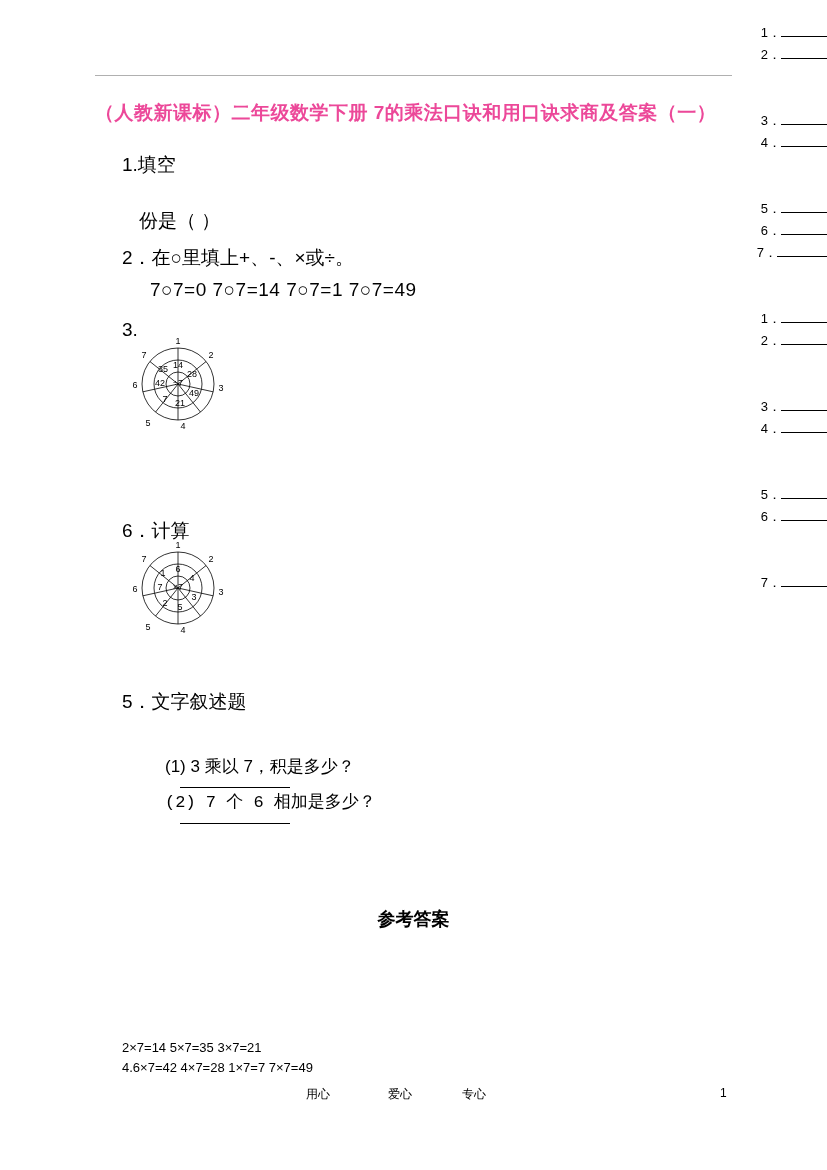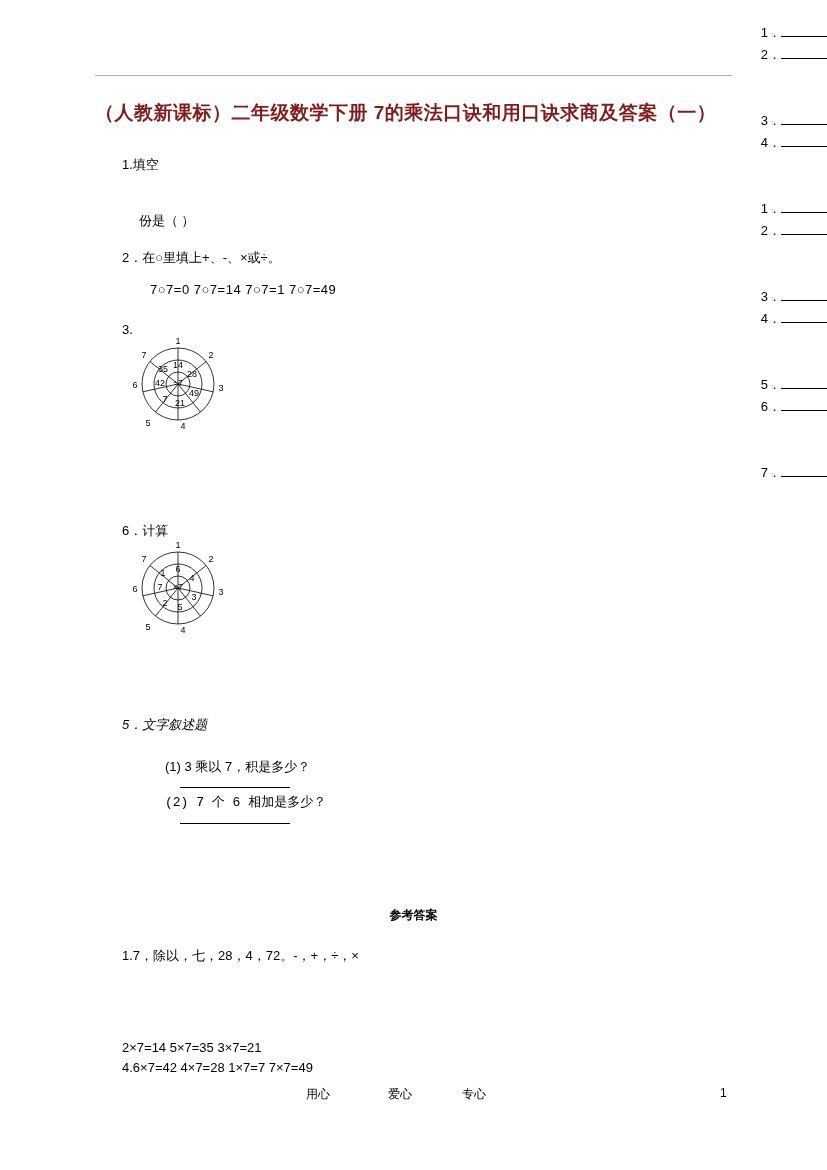--- a/index.html
+++ b/index.html
@@ -30,64 +30,64 @@
     height: 1px;
     background: #b0b0b0;
   }
   .doc-title {
     position: absolute;
     left: 95px;
     top: 100px;
     width: 660px;
     font-size: 19px;
     font-weight: bold;
-    color: #7f1d1d;
+    color: #ec4899;
     letter-spacing: 0.5px;
     white-space: nowrap;
   }
   .body-text {
     position: absolute;
-    font-size: 13px;
+    font-size: 19px;
     line-height: 20px;
     color: #000;
   }
   .indent1 { left: 122px; }
   .indent2 { left: 150px; }
 
   .q1-label { top: 155px; }
   .q1-line1 { top: 183px; width: 620px; }
   .q1-line2 { left: 95px; top: 211px; margin-left: 44px; }
 
   .q2-label { top: 248px; }
   .q2-line { top: 280px; letter-spacing: 0.5px; }
 
   .q3-label { top: 320px; }
   .q4-label { top: 521px; }
-  .q5-label { top: 715px; font-style: italic; }
+  .q5-label { top: 692px; }
 
   .ans-list { font-size: 13px; line-height: 22px; }
   .q3-answers { left: 150px; top: 457px; }
   .q4-answers { left: 150px; top: 652px; }
 
   .ans-row { white-space: pre; text-align: right; }
   .blank-s { display: inline-block; border-bottom: 1px solid #000; width: 46px; height: 12px; }
   .blank-m { display: inline-block; border-bottom: 1px solid #000; width: 50px; height: 12px; }
 
-  .q5-sub { position: absolute; left: 165px; font-size: 13px; line-height: 20px; }
+  .q5-sub { position: absolute; left: 165px; font-size: 17px; line-height: 20px; }
   .q5-sub1 { top: 757px; }
   .q5-ans1 { position: absolute; left: 180px; top: 775px; width: 110px; border-bottom: 1px solid #000; height: 12px; }
   .q5-sub2 { top: 793px; font-family: Liberation Mono, monospace; }
   .q5-ans2 { position: absolute; left: 180px; top: 811px; width: 110px; border-bottom: 1px solid #000; height: 12px; }
 
   .answers-title {
     position: absolute;
     left: 0; right: 0;
     top: 907px;
     text-align: center;
-    font-size: 12px;
+    font-size: 18px;
     font-weight: bold;
   }
   .ans-body { position: absolute; left: 122px; font-size: 13px; }
   .ans-l1 { top: 947px; }
   .ans-l2 { top: 977px; }
   .ans-l3 { top: 1060px; }
   .ans-l4 { top: 1040px; }
 
   .footer {
     position: absolute;
@@ -168,20 +168,25 @@
 
   <div class="ans-list q3-answers">
     <div class="ans-row">
       <span>1．</span><span class="blank-s"></span>
       <span>2．</span><span class="blank-s"></span>
     </div>
     <div class="ans-row">
       <span>3．</span><span class="blank-s"></span>
       <span>4．</span><span class="blank-s"></span>
     </div>
+    <div class="ans-row">
+      <span>5．</span><span class="blank-s"></span>
+      <span>6．</span><span class="blank-s"></span>
+      <span>7．</span><span class="blank-m"></span>
+    </div>
   </div>
 
   <div class="body-text indent1 q4-label">6．计算</div>
 
   <div class="wheel wheel-2">
     <svg width="120" height="100" viewBox="0 0 120 100">
       <g stroke="#000" fill="none" stroke-width="0.8">
         <circle cx="60" cy="50" r="36"></circle>
         <circle cx="60" cy="50" r="24"></circle>
         <circle cx="60" cy="50" r="12"></circle>
@@ -229,21 +234,20 @@
     </div>
   </div>
 
   <div class="body-text indent1 q5-label">5．文字叙述题</div>
   <div class="q5-sub q5-sub1">(1) 3 乘以 7，积是多少？</div>
   <div class="q5-ans1"></div>
   <div class="q5-sub q5-sub2">(2) 7 个 6 相加是多少？</div>
   <div class="q5-ans2"></div>
 
   <div class="answers-title">参考答案</div>
-  <div class="ans-body ans-l1">1.7，除以，七，28，4，72。-，+，÷，×</div>
   <div class="ans-body ans-l3">4.6×7=42     4×7=28     1×7=7     7×7=49</div>
   <div class="ans-body ans-l4">2×7=14     5×7=35     3×7=21</div>
 
   <div class="footer">
     <span class="f1">用心</span>
     <span class="f2">爱心</span>
     <span class="f3">专心</span>
     <span class="fpage">1</span>
   </div>
 

